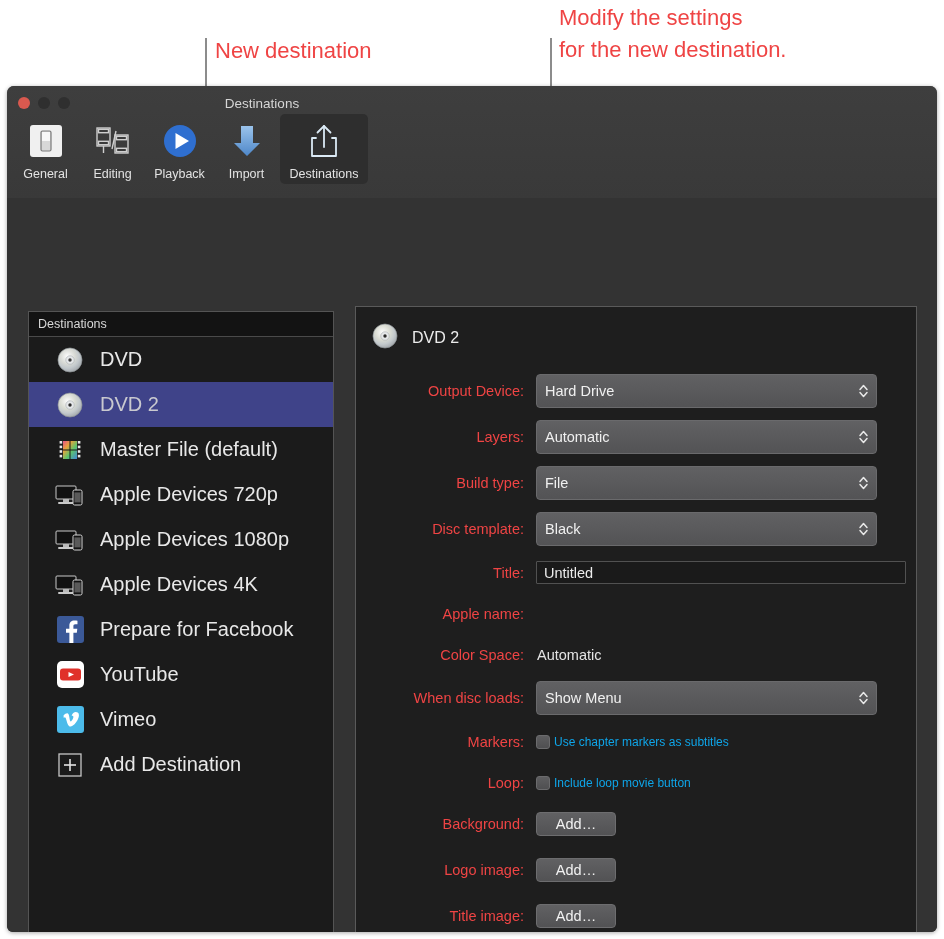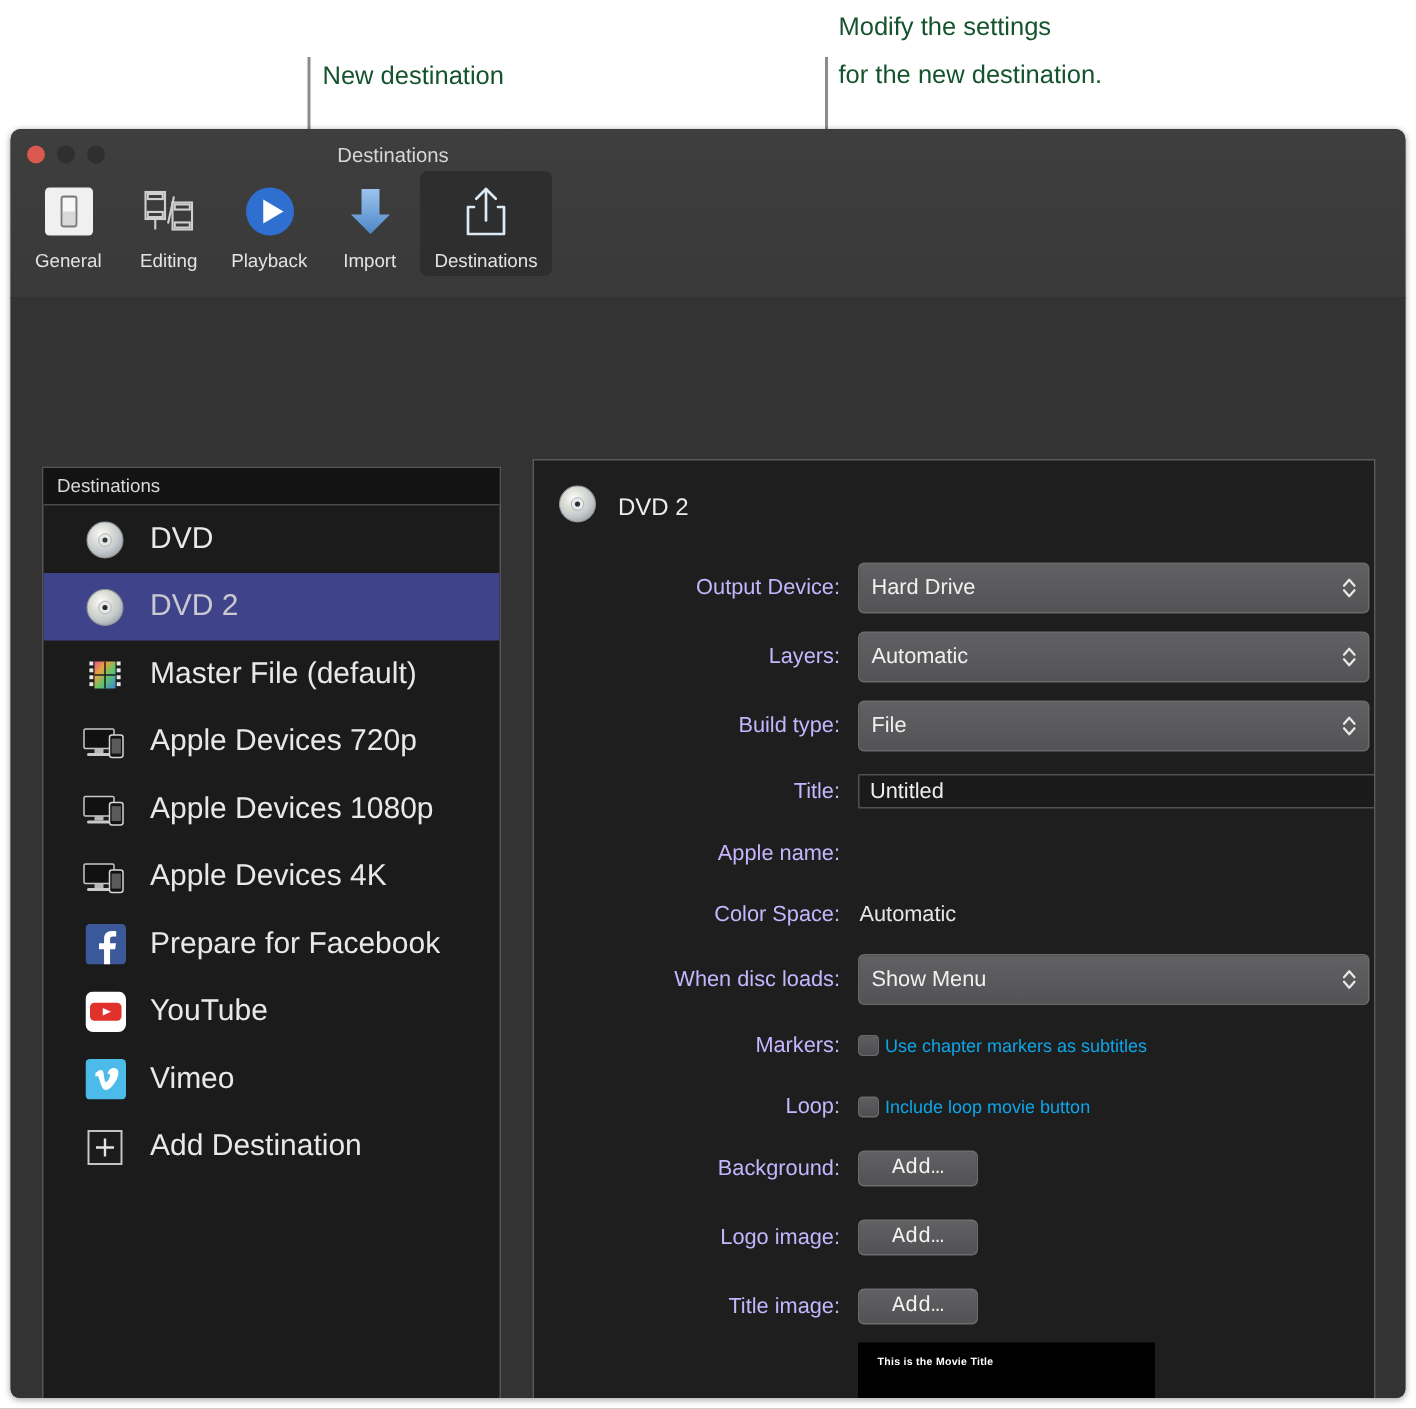--- a/index.html
+++ b/index.html
@@ -12,22 +12,22 @@
     height: 939px;
     position: relative;
     font-family: "Liberation Sans", sans-serif;
     overflow: hidden;
     -webkit-font-smoothing: antialiased;
   }
 
   
   .callout-text {
     position: absolute;
-    color: #14532d;
-    font-size: 17px;
+    color: #ef4444;
+    font-size: 22px;
     line-height: 32px;
     white-space: pre;
   }
   .callout-line {
     position: absolute;
     width: 1.5px;
     background: #8c8c8c;
   }
 
   
@@ -203,24 +203,24 @@
   .form {
     margin-top: 20px;
   }
   .frow {
     display: flex;
     align-items: center;
     min-height: 29px;
     margin-bottom: 12px;
   }
   .flabel {
-    width: 216px;
+    width: 180px;
     text-align: right;
     padding-right: 12px;
-    color: #c4b5fd;
+    color: #ef4444;
     font-size: 14.5px;
     box-sizing: border-box;
     flex: none;
     white-space: nowrap;
   }
   .fctl { flex: 1; min-width: 0; }
 
   .popup {
     position: relative;
     width: 341px;
@@ -286,21 +286,20 @@
     height: 24px;
     background: linear-gradient(180deg, #616163 0%, #525254 100%);
     border: 1px solid #6d6d6f;
     border-radius: 4px;
     box-sizing: border-box;
     display: flex;
     align-items: center;
     justify-content: center;
     color: #f2f2f2;
     font-size: 14.5px;
-    font-family: Liberation Mono, monospace;
   }
 
   
   .preview-row { align-items: flex-start; margin-top: 10px; }
   .preview-row .flabel { padding-top: 52px; }
   .preview {
     width: 198px;
     height: 112px;
     background: #000000;
     position: relative;
@@ -637,20 +636,34 @@
               <span class="chev">
                 <svg width="11" height="17" viewBox="0 0 11 17">
                     <polyline points="2,7 5.5,3 9,7" fill="none" stroke="#e8e8e8" stroke-width="1.5" stroke-linecap="round" stroke-linejoin="round"></polyline>
                     <polyline points="2,10 5.5,14 9,10" fill="none" stroke="#e8e8e8" stroke-width="1.5" stroke-linecap="round" stroke-linejoin="round"></polyline>
                   </svg>
               </span>
             </div>
           </div>
         </div>
 
+        <div class="frow">
+          <div class="flabel">Disc template:</div>
+          <div class="fctl">
+            <div class="popup">
+              <span>Black</span>
+              <span class="chev">
+                <svg width="11" height="17" viewBox="0 0 11 17">
+                    <polyline points="2,7 5.5,3 9,7" fill="none" stroke="#e8e8e8" stroke-width="1.5" stroke-linecap="round" stroke-linejoin="round"></polyline>
+                    <polyline points="2,10 5.5,14 9,10" fill="none" stroke="#e8e8e8" stroke-width="1.5" stroke-linecap="round" stroke-linejoin="round"></polyline>
+                  </svg>
+              </span>
+            </div>
+          </div>
+        </div>
 
         <div class="frow">
           <div class="flabel">Title:</div>
           <div class="fctl">
             <div class="textfield">
               <span>Untitled</span>
             </div>
           </div>
         </div>
 

